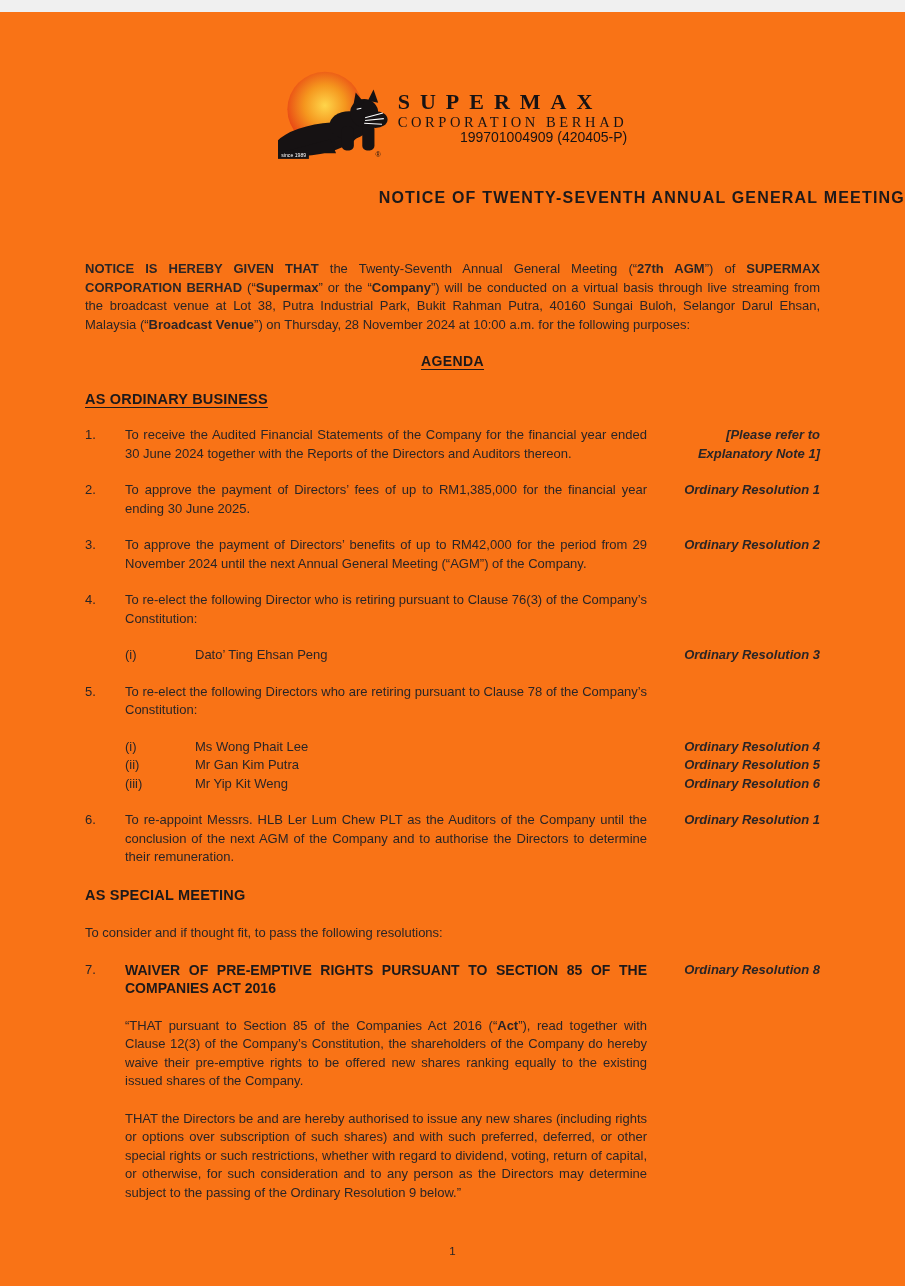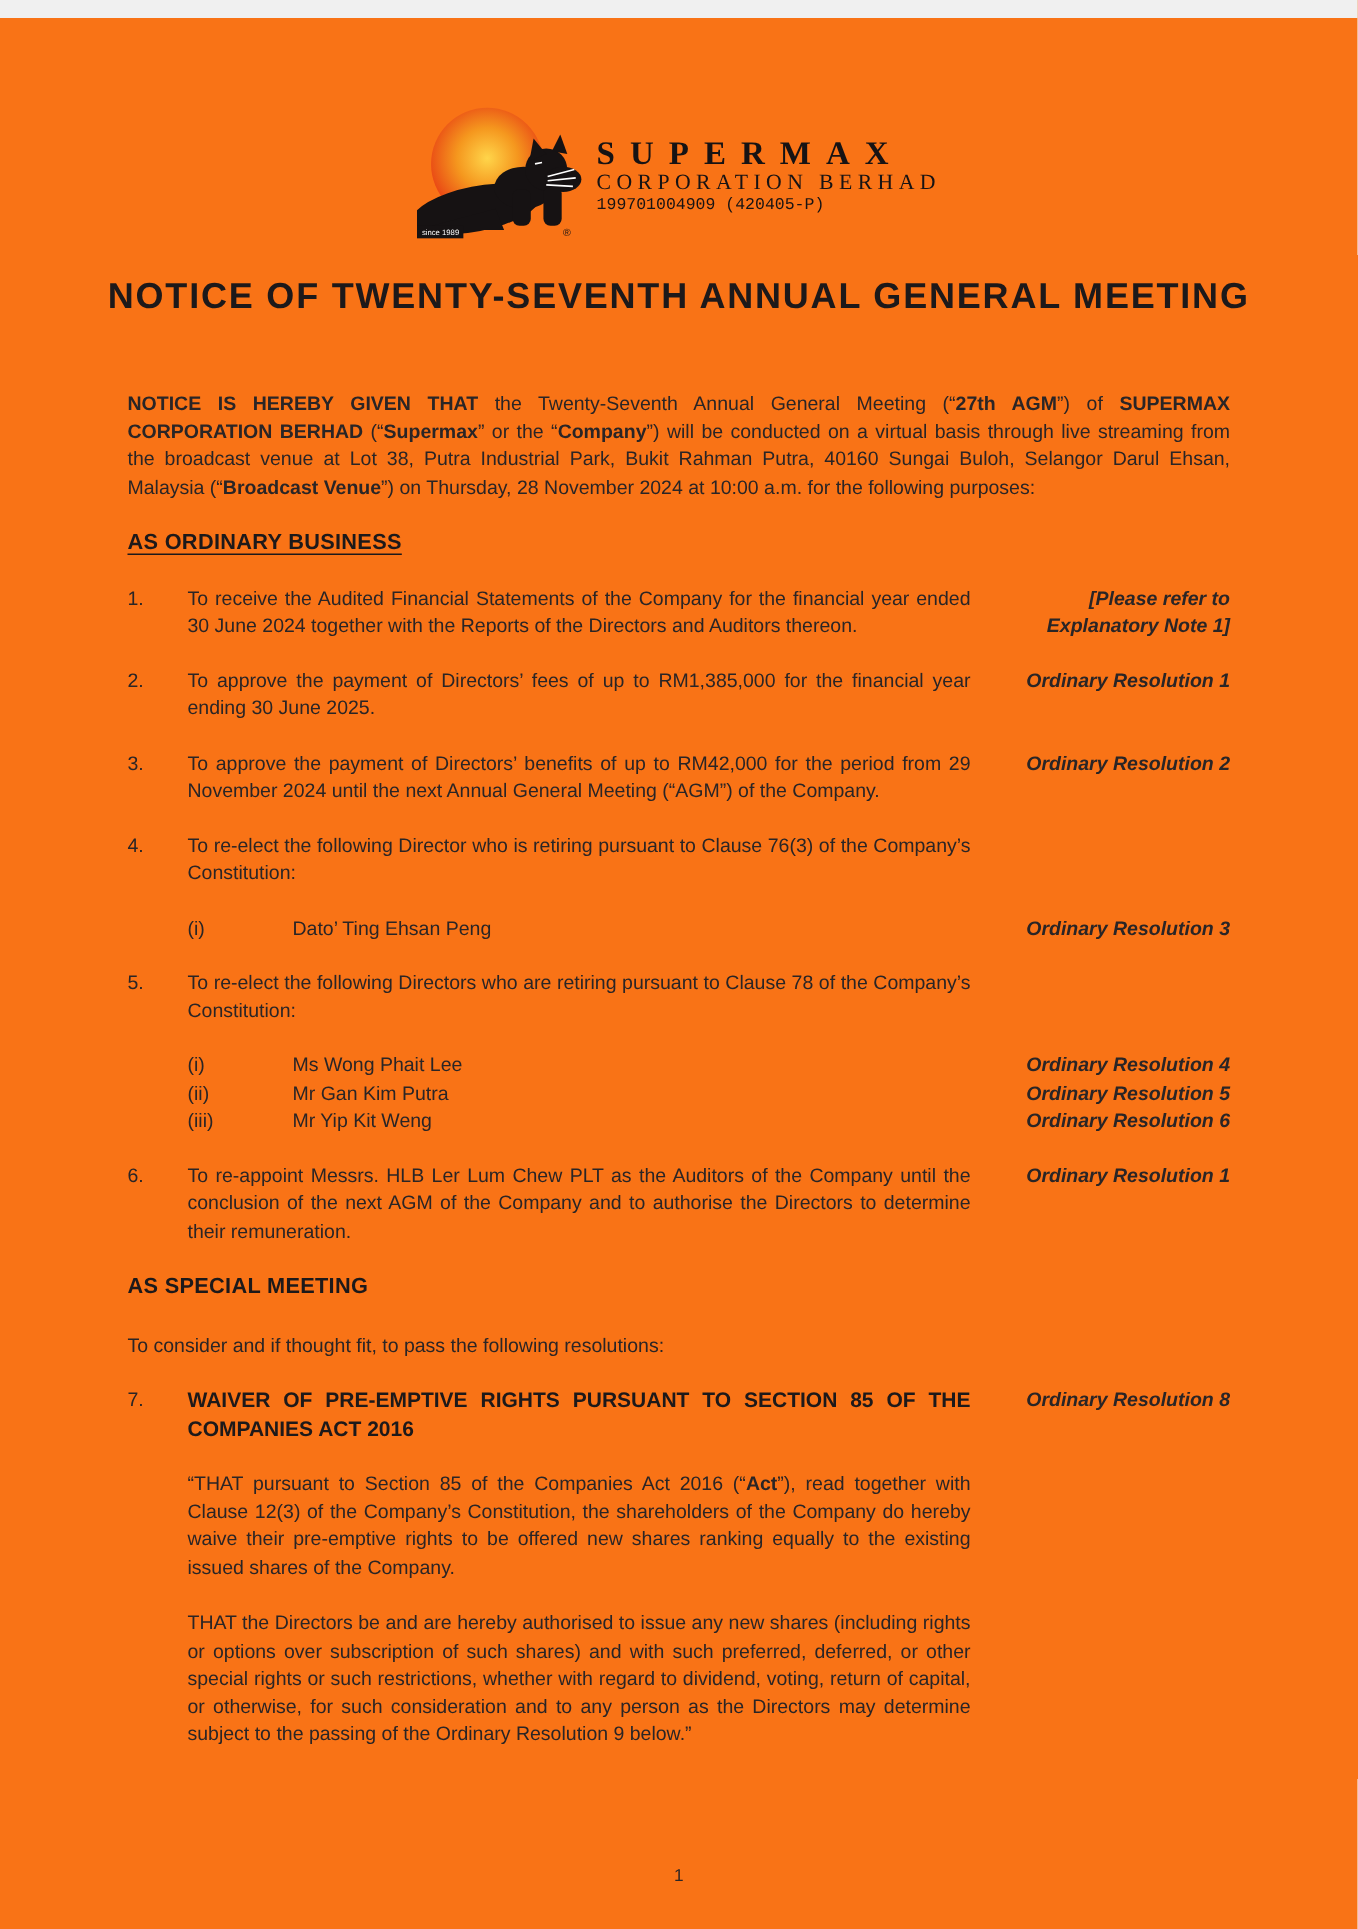--- a/index.html
+++ b/index.html
@@ -22,28 +22,28 @@
   .brand {
     font-family:"Liberation Serif", serif;
     font-weight:bold; font-size:22px; line-height:24px;
     letter-spacing:10px; white-space:nowrap;
   }
   .brand-sub {
     font-family:"Liberation Serif", serif;
     font-size:14.5px; line-height:17px; letter-spacing:3.6px; white-space:nowrap;
   }
   .brand-reg {
-    font-family:Liberation Mono, monospace;
-    font-size:11px; line-height:12px; text-align:left;
+    font-family:Liberation Sans, sans-serif;
+    font-size:14px; line-height:12px; text-align:right;
   }
   
   .doc-title {
     margin-top:26px;
-    text-align:center;
-    font-size:24px; line-height:24px;
+    text-align:right;
+    font-size:16px; line-height:24px;
     font-weight:bold; letter-spacing:1.2px;
     color:#1d191a;
   }
   
   .content { padding:0 85px; }
   .just { text-align:justify; }
   .intro { margin-top:50px; }
   .intro b, .sp-para b { font-weight:bold; }
   .agenda-heading {
     margin-top:18px; text-align:center;
@@ -122,20 +122,21 @@
       <div class="brand-reg">199701004909 (420405-P)</div>
     </div>
   </div>
 
   <h1 class="doc-title">NOTICE OF TWENTY-SEVENTH ANNUAL GENERAL MEETING</h1>
 
   <div class="content">
 
     <p class="intro just"><b>NOTICE IS HEREBY GIVEN THAT </b><span>the Twenty-Seventh Annual General Meeting (“</span><b>27th AGM</b><span>”) of </span><b>SUPERMAX CORPORATION BERHAD</b><span> (“</span><b>Supermax</b><span>” or the “</span><b>Company</b><span>”) will be conducted on a virtual basis through live streaming from the broadcast venue at Lot 38, Putra Industrial Park, Bukit Rahman Putra, 40160 Sungai Buloh, Selangor Darul Ehsan, Malaysia (“</span><b>Broadcast Venue</b><span>”) on Thursday, 28 November 2024 at 10:00 a.m. for the following purposes:</span></p>
 
+    <div class="agenda-heading">AGENDA</div>
     <div class="section-heading underlined">AS ORDINARY BUSINESS</div>
 
     <div class="item">
       <div class="num">1.</div>
       <div class="body just">To receive the Audited Financial Statements of the Company for the financial year ended 30 June 2024 together with the Reports of the Directors and Auditors thereon.</div>
       <div class="res">[Please refer to
 Explanatory Note 1]</div>
     </div>
 
     <div class="item">

